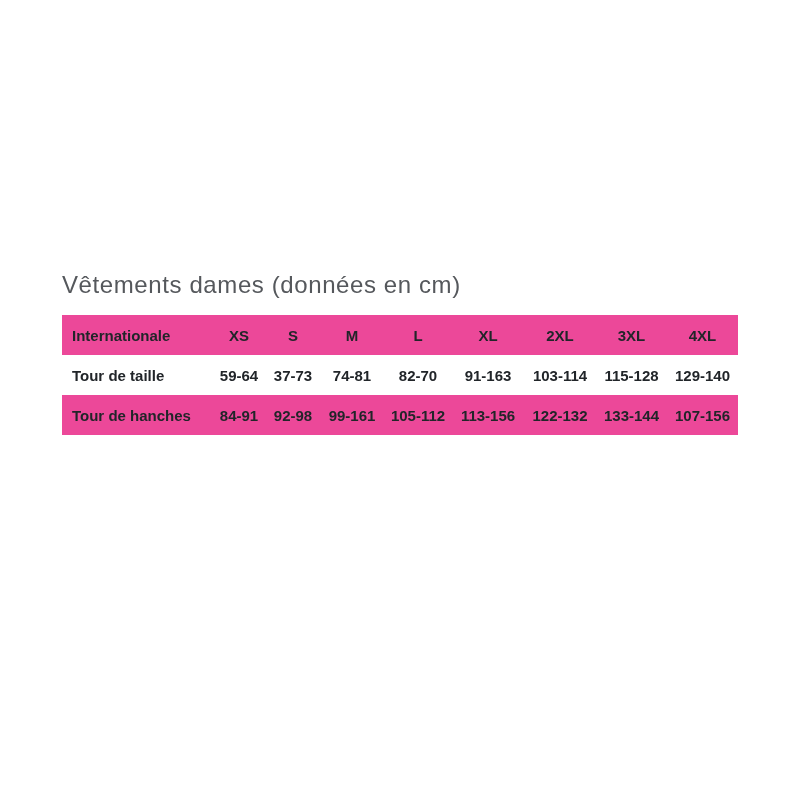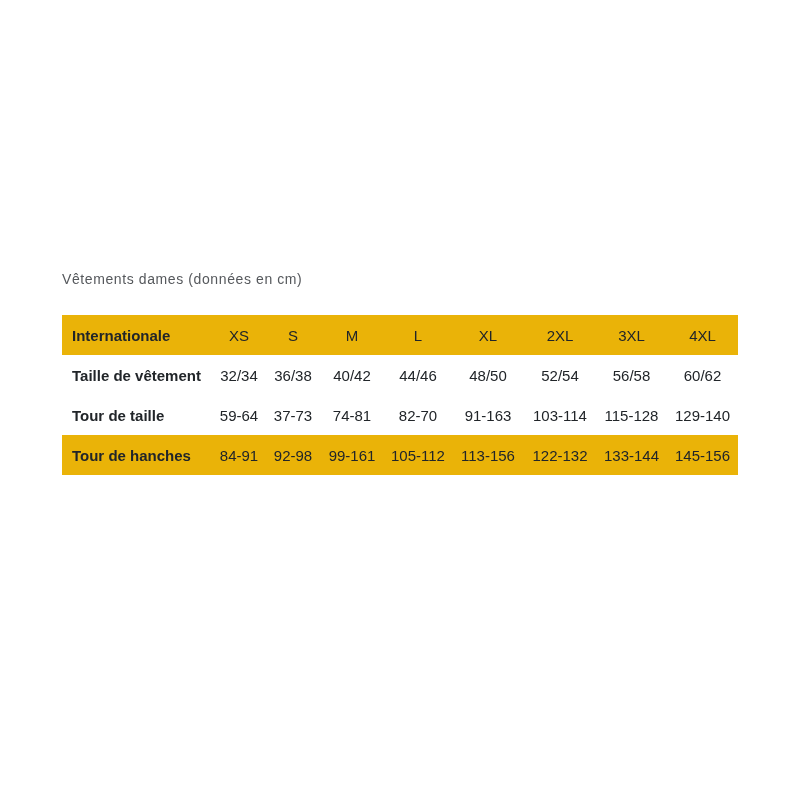--- a/index.html
+++ b/index.html
@@ -13,51 +13,51 @@
     width: 800px;
     height: 800px;
     background: #ffffff;
     overflow: hidden;
   }
   .page-title {
     position: absolute;
     left: 62px;
     top: 271px;
     margin: 0;
-    font-size: 14px;
+    font-size: 24px;
     font-weight: 400;
     letter-spacing: 0.6px;
     color: #55585c;
   }
   .size-table {
     position: absolute;
     left: 62px;
     top: 315px;
     width: 676px;
     border-collapse: collapse;
     table-layout: fixed;
     font-size: 15px;
     color: #212529;
   }
   .size-table tr {
     height: 40px;
   }
   .size-table tr.alt {
-    background: #eab308;
+    background: #ec4899;
   }
   .size-table th.row-label {
     text-align: left;
     padding-left: 10px;
     font-weight: 700;
     font-size: 15px;
     color: #212529;
   }
   .size-table td {
     text-align: center;
-    font-weight: 400;
+    font-weight: 700;
     padding: 0;
   }
 </style>
 </head>
 <body>
 
 <div class="canvas">
 
   <h2 class="page-title">Vêtements dames (données en cm)</h2>
 
@@ -80,31 +80,20 @@
       <td>XS</td>
       <td>S</td>
       <td>M</td>
       <td>L</td>
       <td>XL</td>
       <td>2XL</td>
       <td>3XL</td>
       <td>4XL</td>
     </tr>
 
-    <tr>
-      <th class="row-label">Taille de vêtement</th>
-      <td>32/34</td>
-      <td>36/38</td>
-      <td>40/42</td>
-      <td>44/46</td>
-      <td>48/50</td>
-      <td>52/54</td>
-      <td>56/58</td>
-      <td>60/62</td>
-    </tr>
 
 
     <tr>
       <th class="row-label">Tour de taille</th>
       <td>59-64</td>
       <td>37-73</td>
       <td>74-81</td>
       <td>82-70</td>
       <td>91-163</td>
       <td>103-114</td>
@@ -114,18 +103,18 @@
 
     <tr class="alt">
       <th class="row-label">Tour de hanches</th>
       <td>84-91</td>
       <td>92-98</td>
       <td>99-161</td>
       <td>105-112</td>
       <td>113-156</td>
       <td>122-132</td>
       <td>133-144</td>
-      <td>145-156</td>
+      <td>107-156</td>
     </tr>
   </tbody>
     </table>
 
 </div>
 
 </body></html>

